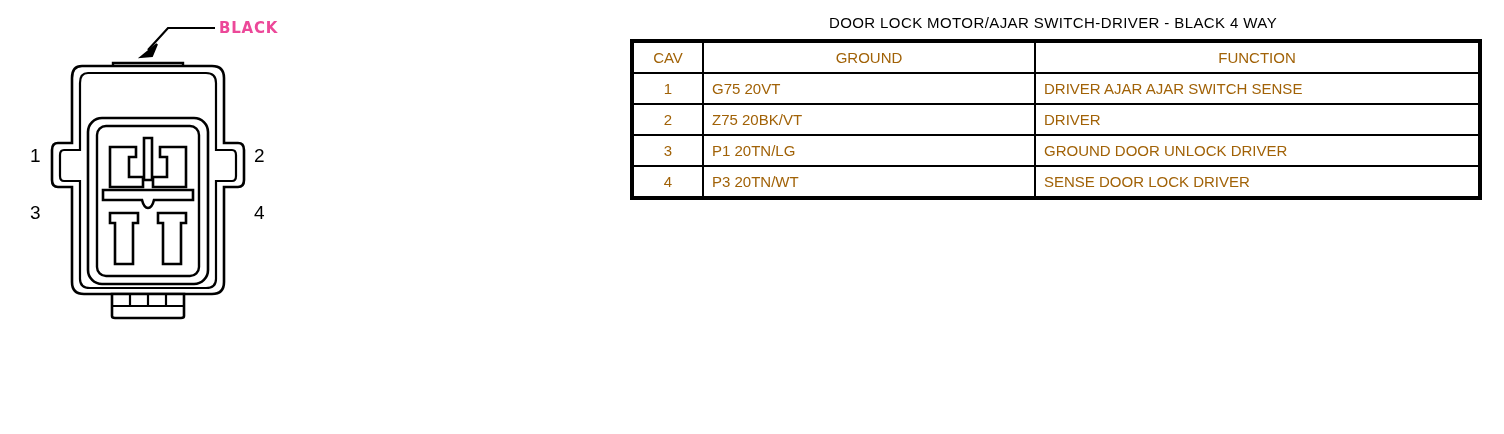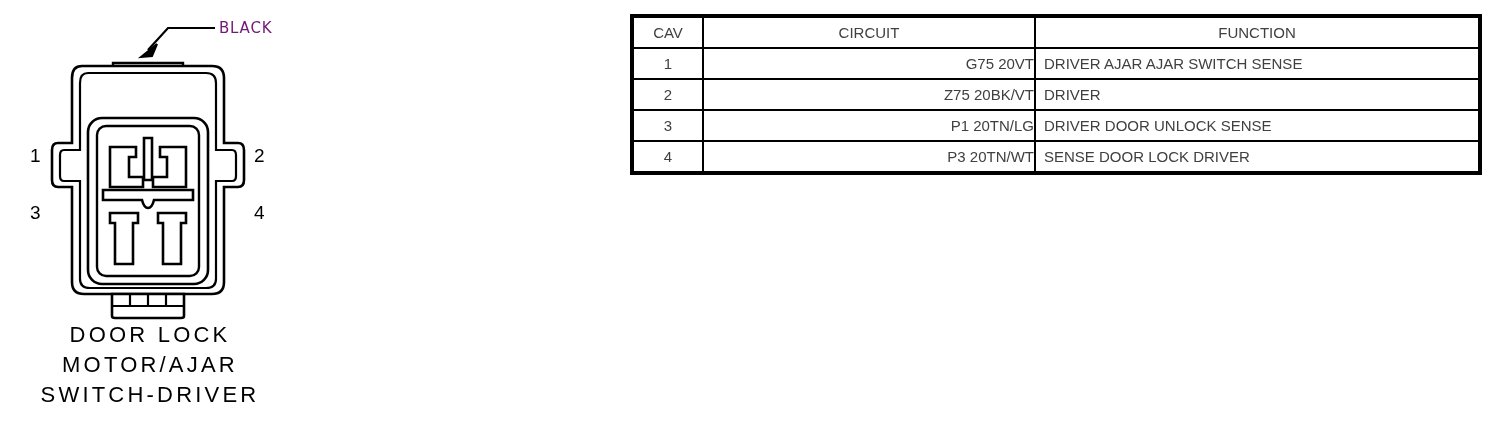--- a/index.html
+++ b/index.html
@@ -42,23 +42,23 @@
   #cav-label-2 { left: 254px; top: 146px; }
   #cav-label-3 { left: 30px;  top: 203px; }
   #cav-label-4 { left: 254px; top: 203px; }
 
   #black-label {
     position: absolute;
     left: 219px;
     top: 19px;
     font-family: "DejaVu Sans", sans-serif;
     font-size: 15px;
-    font-weight: 400;
+    font-weight: 700;
     letter-spacing: 0.8px;
-    color: #701a75;
+    color: #ec4899;
   }
 
   #connector-caption {
     position: absolute;
     left: 0;
     top: 320px;
     width: 300px;
     text-align: center;
     font-family: "Liberation Sans", sans-serif;
     font-size: 22px;
@@ -92,25 +92,25 @@
     table-layout: fixed;
     border: 4px solid #000;
   }
   #pinout-table td, #pinout-table th {
     border: 2px solid #000;
     height: 29px;
     padding: 0 0 0 0;
     font-family: "Liberation Sans", sans-serif;
     font-size: 15px;
     font-weight: 400;
-    color: #404040;
+    color: #a16207;
     vertical-align: middle;
   }
   .col-cav     { width: 68px;  text-align: center; }
-  .col-circuit { width: 330px; text-align: right; padding-left: 8px !important; }
+  .col-circuit { width: 330px; text-align: left; padding-left: 8px !important; }
   .col-function{ width: 442px; text-align: left; padding-left: 8px !important; }
   thead .col-circuit,
   thead .col-function { text-align: center; padding-left: 0 !important; }
   thead td { height: 31px; }
   .cell-cav { text-align: center; }
 </style>
 </head>
 <body>
 
 <div id="connector-panel">
@@ -200,51 +200,49 @@
     </g>
   </svg>
 
   <div id="black-label">BLACK</div>
 
   <div class="cav-num" id="cav-label-1">1</div>
   <div class="cav-num" id="cav-label-2">2</div>
   <div class="cav-num" id="cav-label-3">3</div>
   <div class="cav-num" id="cav-label-4">4</div>
 
-  <div id="connector-caption">DOOR LOCK
-MOTOR/AJAR
-SWITCH-DRIVER</div>
 </div>
 
 <div id="table-panel">
 
+  <div id="table-title">DOOR LOCK MOTOR/AJAR SWITCH-DRIVER - BLACK 4 WAY</div>
 
   <table id="pinout-table">
     <thead>
       <tr>
         <td class="col-cav">CAV</td>
-        <td class="col-circuit">CIRCUIT</td>
+        <td class="col-circuit">GROUND</td>
         <td class="col-function">FUNCTION</td>
       </tr>
     </thead>
     <tbody>
       <tr>
         <td class="col-cav cell-cav">1</td>
         <td class="col-circuit">G75  20VT</td>
         <td class="col-function">DRIVER AJAR AJAR SWITCH SENSE</td>
       </tr>
       <tr>
         <td class="col-cav cell-cav">2</td>
         <td class="col-circuit">Z75  20BK/VT</td>
         <td class="col-function">DRIVER</td>
       </tr>
       <tr>
         <td class="col-cav cell-cav">3</td>
         <td class="col-circuit">P1  20TN/LG</td>
-        <td class="col-function">DRIVER DOOR UNLOCK SENSE</td>
+        <td class="col-function">GROUND DOOR UNLOCK DRIVER</td>
       </tr>
       <tr>
         <td class="col-cav cell-cav">4</td>
         <td class="col-circuit">P3  20TN/WT</td>
         <td class="col-function">SENSE DOOR LOCK DRIVER</td>
       </tr>
     </tbody>
   </table>
 </div>
 

